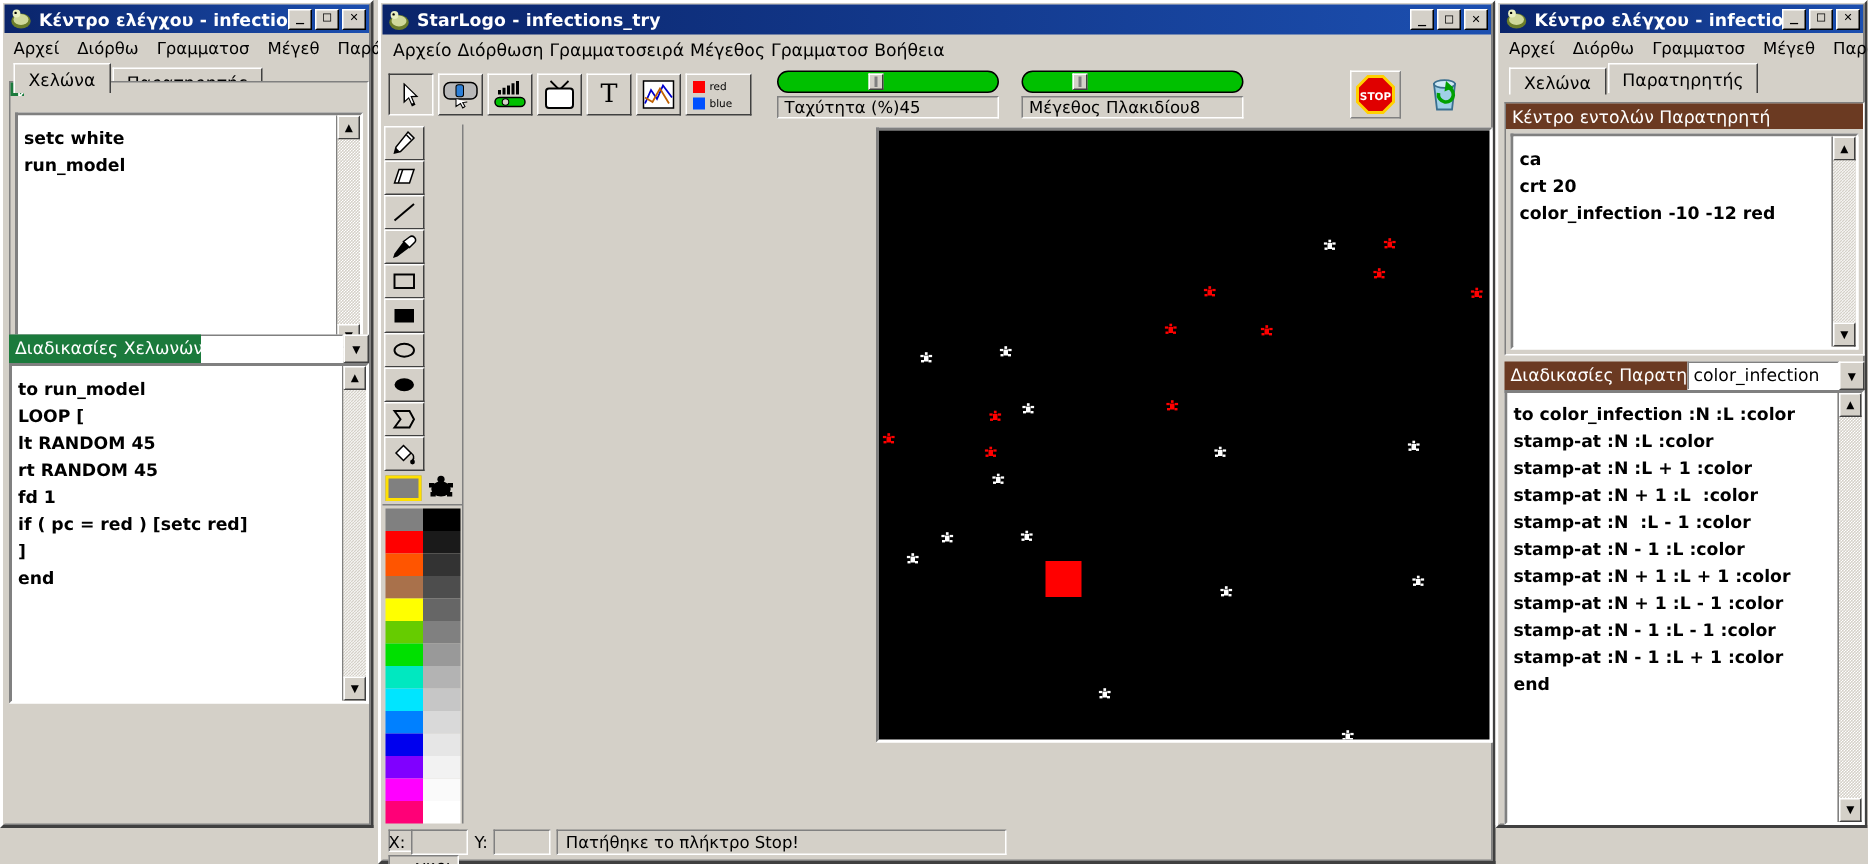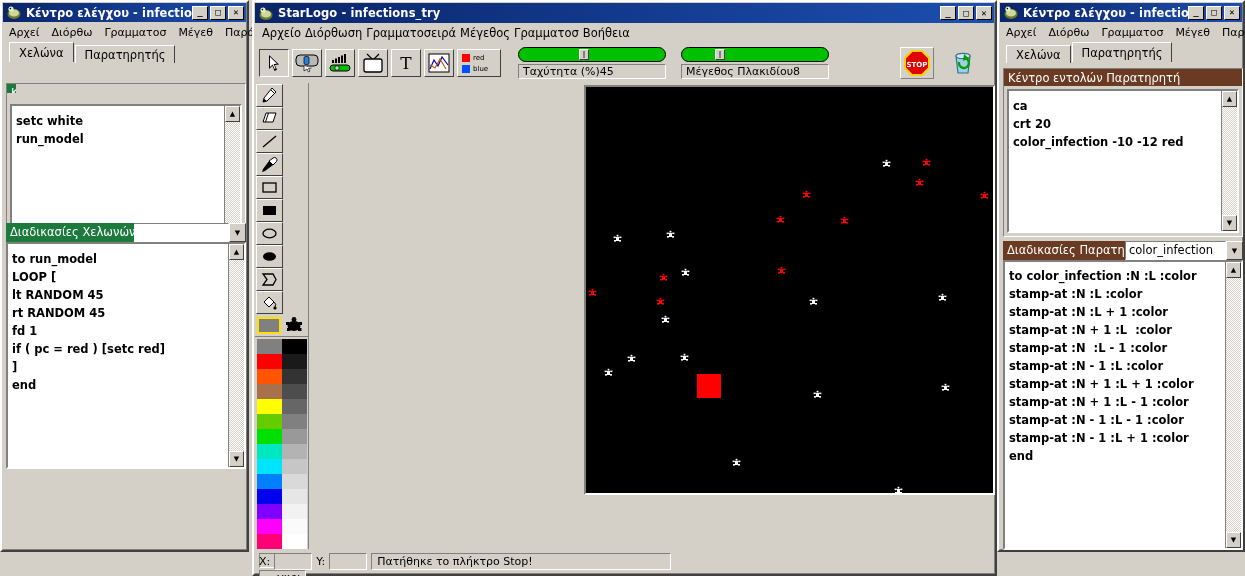--- a/index.html
+++ b/index.html
@@ -211,21 +211,21 @@
 
   <div class="tabstrip">
     <div class="tab active">
       <span>Χελώνα</span>
     </div>
     <div class="tab inactive">
       <span>Παρατηρητής</span>
     </div>
   </div>
 
-  <div class="sunken" style="position:absolute; left:3px; top:80px; width:240px; height:184px; background:#d4d0c8;">
+  <div class="sunken" style="position:absolute; left:3px; top:51px; width:240px; height:184px; background:#d4d0c8;">
     <div class="cc-header turtle">Κέντρο εντολών Χελωνών</div>
     <div class="sunken2" style="position:absolute; left:3px; top:20px; right:3px; bottom:3px;">
       <div class="codearea" style="position:absolute; inset:0; padding-right:18px;">
         <div>setc white</div>
         <div>run_model</div>
       </div>
       <div class="vscroll">
         <div class="sb-btn">▲</div>
         <div class="track"></div>
         <div class="sb-btn">▼</div>

